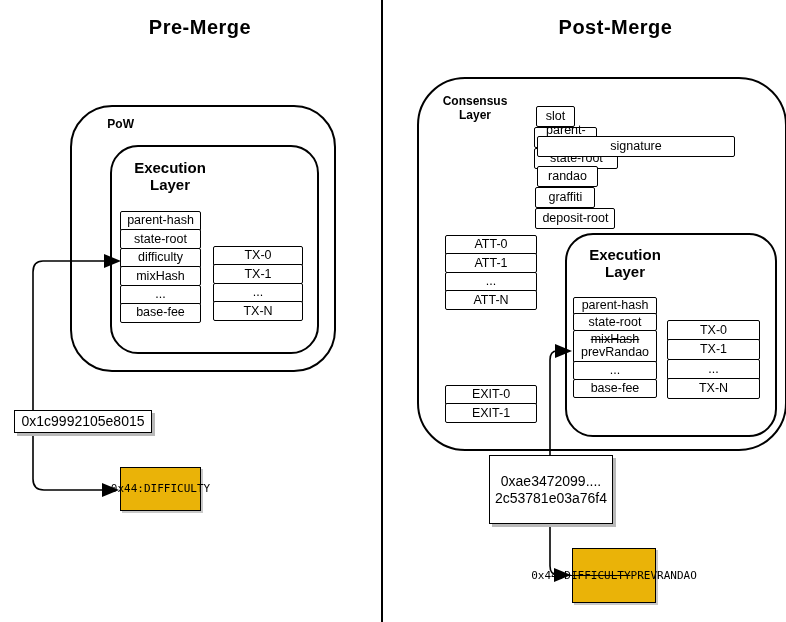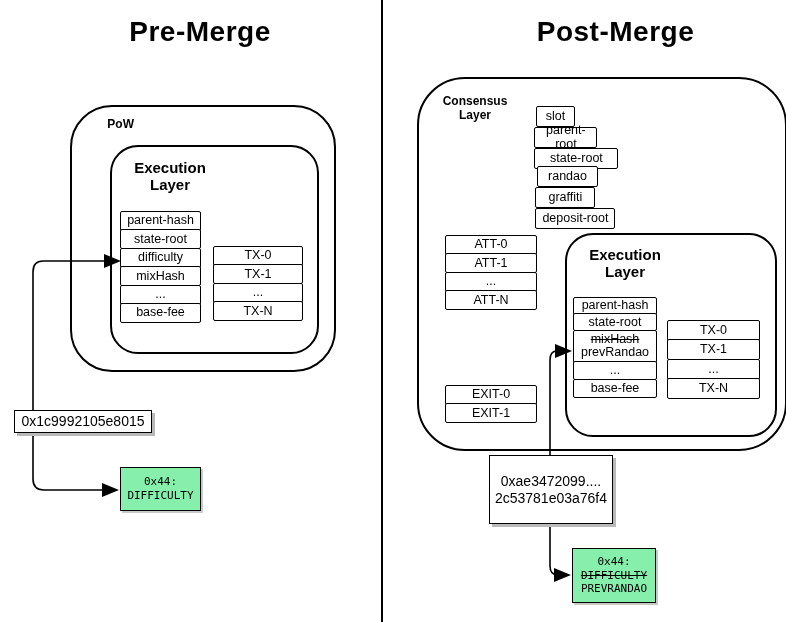--- a/index.html
+++ b/index.html
@@ -2,21 +2,21 @@
 <html><head>
 <meta charset="utf-8">
 <style>
   html,body{margin:0;padding:0;background:#fff;}
   #stage{
     position:relative;width:786px;height:622px;background:#fff;overflow:hidden;
     font-family:"Liberation Sans",sans-serif;color:#000;
   }
   .abs{position:absolute;}
   .divider{width:2px;background:#000;}
-  .title{font-size:28px;font-weight:bold;text-align:center;letter-spacing:.5px;}
+  .title{font-size:20px;font-weight:bold;text-align:center;letter-spacing:.5px;}
   .container-box{border:2px solid #000;border-radius:42px;background:transparent;z-index:1;}
   .container-box.inner{border-radius:28px;}
   .section-label{font-weight:bold;font-size:12px;line-height:1.15;text-align:center;z-index:1;}
   .cell-stack{display:flex;flex-direction:column;z-index:1;}
   .cell{
     box-sizing:border-box;border:1.6px solid #000;background:#fff;border-radius:2px;
     display:flex;align-items:center;justify-content:center;
     font-size:12.5px;line-height:1.05;text-align:center;margin-top:-1.6px;
   }
   .cell:first-child{margin-top:0;}
@@ -27,22 +27,22 @@
   .beacon-row .cell{margin-top:0;margin-left:-1.6px;height:21px;}
   .beacon-row .cell:first-child{margin-left:0;}
   .strike{text-decoration:line-through;}
   .shadow-label{
     box-sizing:border-box;border:1.2px solid #000;background:#fff;
     box-shadow:3px 3px 0 #b9b9b9;display:flex;flex-direction:column;
     align-items:center;justify-content:center;font-size:14px;line-height:1.2;
     text-align:center;z-index:3;
   }
   .storage-box{
-    box-sizing:border-box;border:1.8px solid #000;background:#86efac;
-    box-shadow:2px 2px 0 #c9c9c9;display:flex;flex-direction:column;
+    box-sizing:border-box;border:1.8px solid #000;background:#eab308;
+    box-shadow:2px 2px 0 #c9c9c9;display:flex;flex-direction:row;
     align-items:center;justify-content:center;z-index:3;
     font-family:"DejaVu Sans Mono",monospace;font-size:11px;line-height:1.25;
     text-align:center;
   }
   svg.wires{position:absolute;left:0;top:0;z-index:2;pointer-events:none;}
 </style>
 </head>
 <body>
 
 <div id="stage">
@@ -89,20 +89,23 @@
   <div class="abs container-box" style="left:417px;top:77px;width:366px;height:370px;border-radius:48px;"></div>
   <div class="abs section-label" style="left:423px;top:95px;width:104px;">
     <div>Consensus</div>
     <div>Layer</div>
   </div>
 
   <div class="abs beacon-row" style="left:536px;top:106px;">
     <div class="cell" style="width:39px;">slot</div>
     <div class="cell" style="width:63px;">parent-root</div>
     <div class="cell" style="width:84px;">state-root</div>
+  </div>
+  <div class="abs beacon-row" style="left:537px;top:136px;">
+    <div class="cell" style="width:198px;">signature</div>
   </div>
   <div class="abs beacon-row" style="left:537px;top:166px;">
     <div class="cell" style="width:61px;">randao</div>
     <div class="cell" style="width:60px;">graffiti</div>
     <div class="cell" style="width:80px;">deposit-root</div>
   </div>
 
   <div class="abs cell-stack" style="left:445px;top:235px;width:92px;">
     <div class="cell h20">ATT-0</div>
     <div class="cell h20">ATT-1</div>

